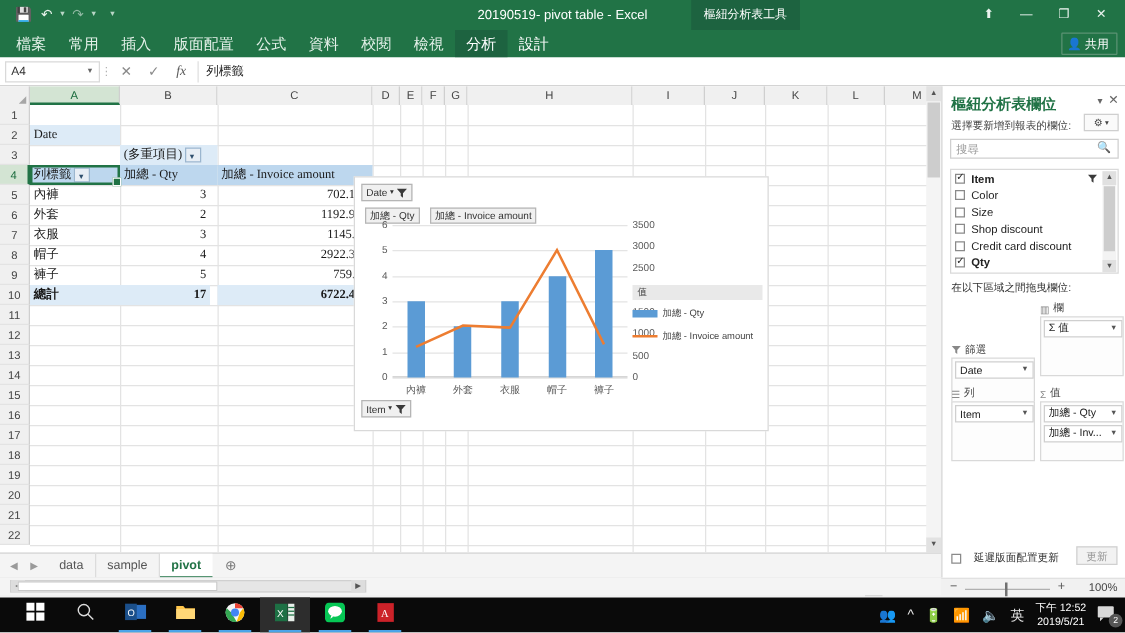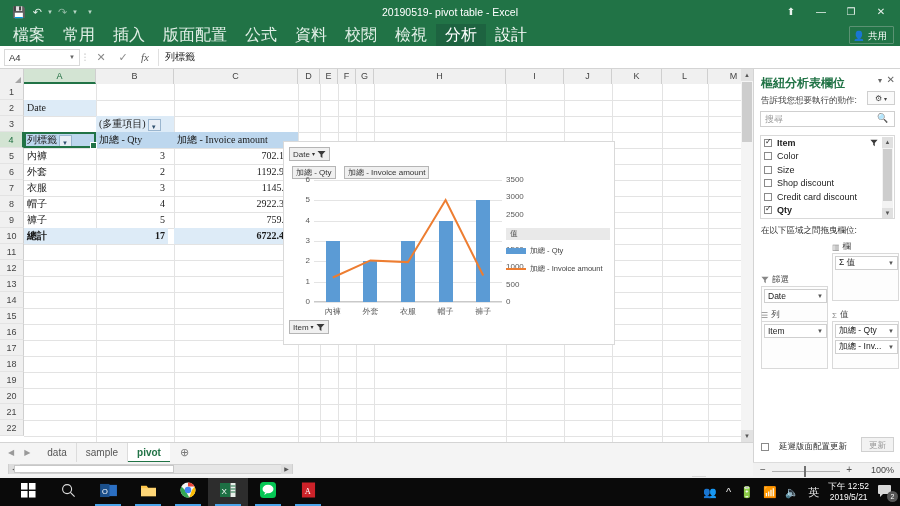--- a/index.html
+++ b/index.html
@@ -33,21 +33,21 @@
   }
 
   
   .ribbonbar {
     position: absolute; left: 0; top: 24px; width: 900px; height: 22px;
     background: #217346;
   }
   .tabs { position: absolute; left: 4px; top: 0; display: flex; height: 22px; }
   .tab {
     padding: 0 9px; height: 22px; line-height: 22px;
-    font-size: 16px; color: #e3f0e8; white-space: nowrap;
+    font-size: 12px; color: #e3f0e8; white-space: nowrap;
   }
   .tab.ctx { color: #ffffff; }
   .tab.active { background: #1d6340; color: #fff; }
   .tellme {
     position: absolute; left: 336px; top: 0; height: 22px; line-height: 22px;
     font-size: 9.5px; color: #d8ead e; color: #d8eade; white-space: nowrap;
   }
   .tellme .bulb { font-size: 10px; margin-right: 3px; }
   .account {
     position: absolute; right: 96px; top: 0; height: 22px; line-height: 22px;
@@ -301,20 +301,21 @@
 
   <div class="titlebar">
     <div class="qat">
       <span class="qicon">💾</span>
       <span class="qicon">↶</span>
       <span class="qcar">▼</span>
       <span class="qicon" style="color:#8fb8a2">↷</span>
       <span class="qcar">▼</span>
       <span class="qcar" style="margin-left:6px">▼</span>
     </div>
+    <div class="ctx-tab">樞紐分析表工具</div>
     <div class="title-text">20190519- pivot table - Excel</div>
     <div class="wincontrols">
       <div>⬆</div>
       <div>—</div>
       <div>❐</div>
       <div>✕</div>
     </div>
   </div>
 
   <div class="ribbonbar">
@@ -571,21 +572,21 @@
     <div class="track"></div>
     <div class="ar" style="left:9px">◀</div>
     <div class="thumb"></div>
     <div class="ar" style="left:281px">▶</div>
   </div>
 
   <div class="pane">
     <div class="pane-title">樞紐分析表欄位</div>
     <div class="pane-dd">▾</div>
     <div class="pane-x">✕</div>
-    <div class="pane-sub">告訴我您想要執行的動作:</div>
+    <div class="pane-sub">選擇要新增到報表的欄位:</div>
     <div class="gear-btn">
       <span>⚙</span>
       <span style="font-size:6px">▾</span>
     </div>
     <div class="searchbox">搜尋</div>
     <div class="search-ico">🔍</div>
 
     <div class="fieldlist" id="fieldlist">
       <div class="fl-scroll">
         <div class="up">▲</div>

